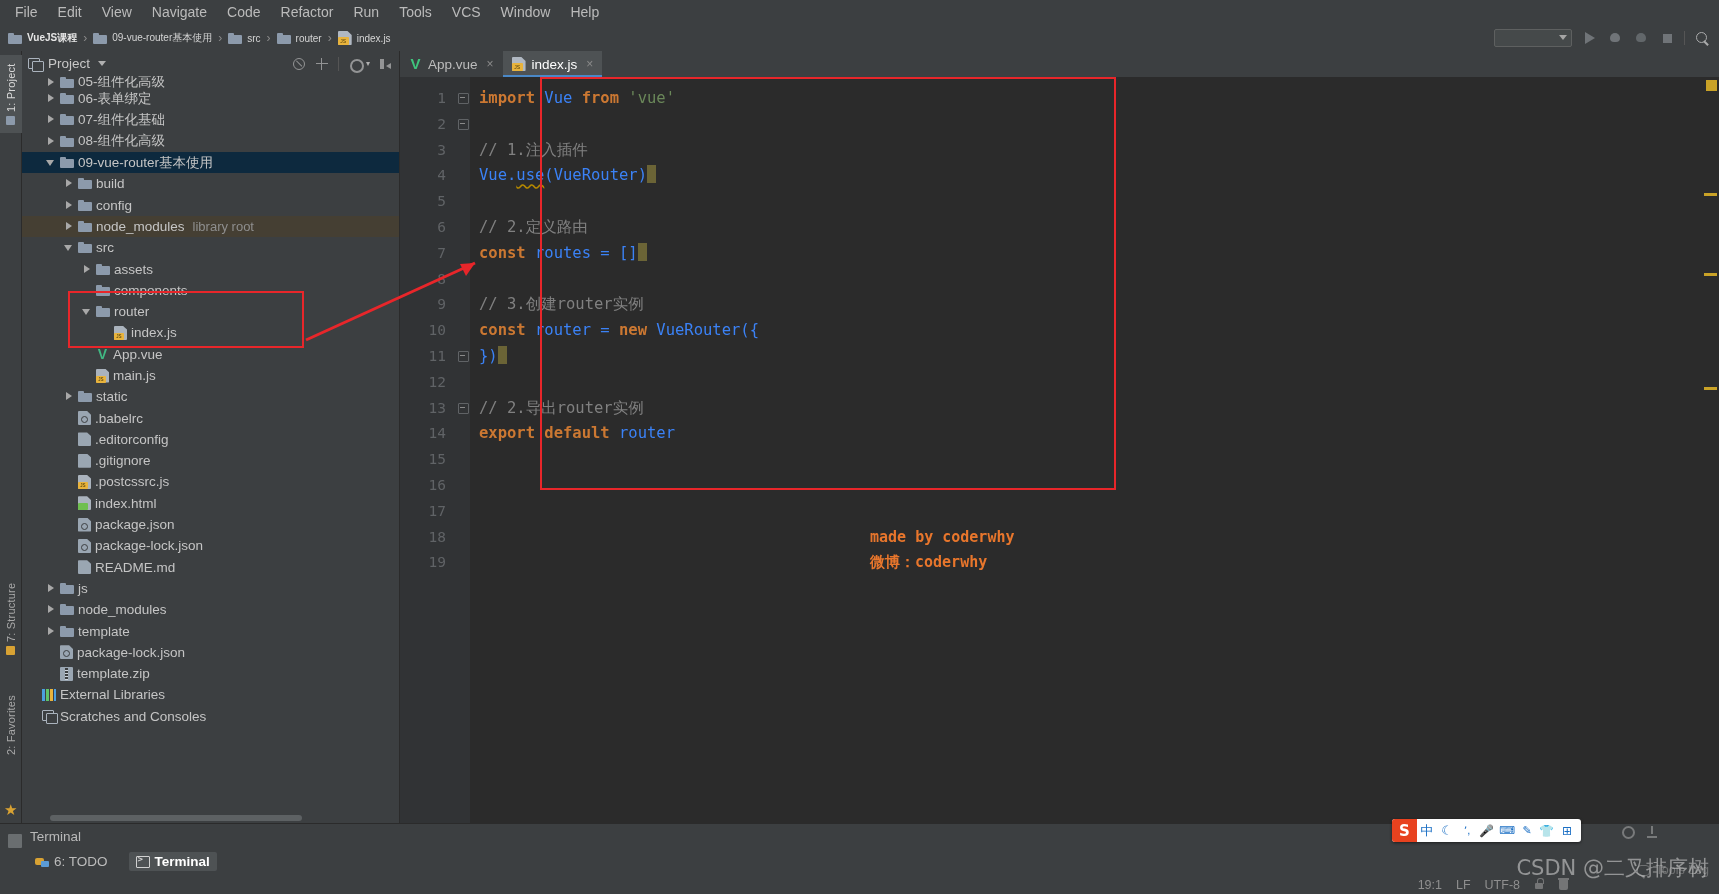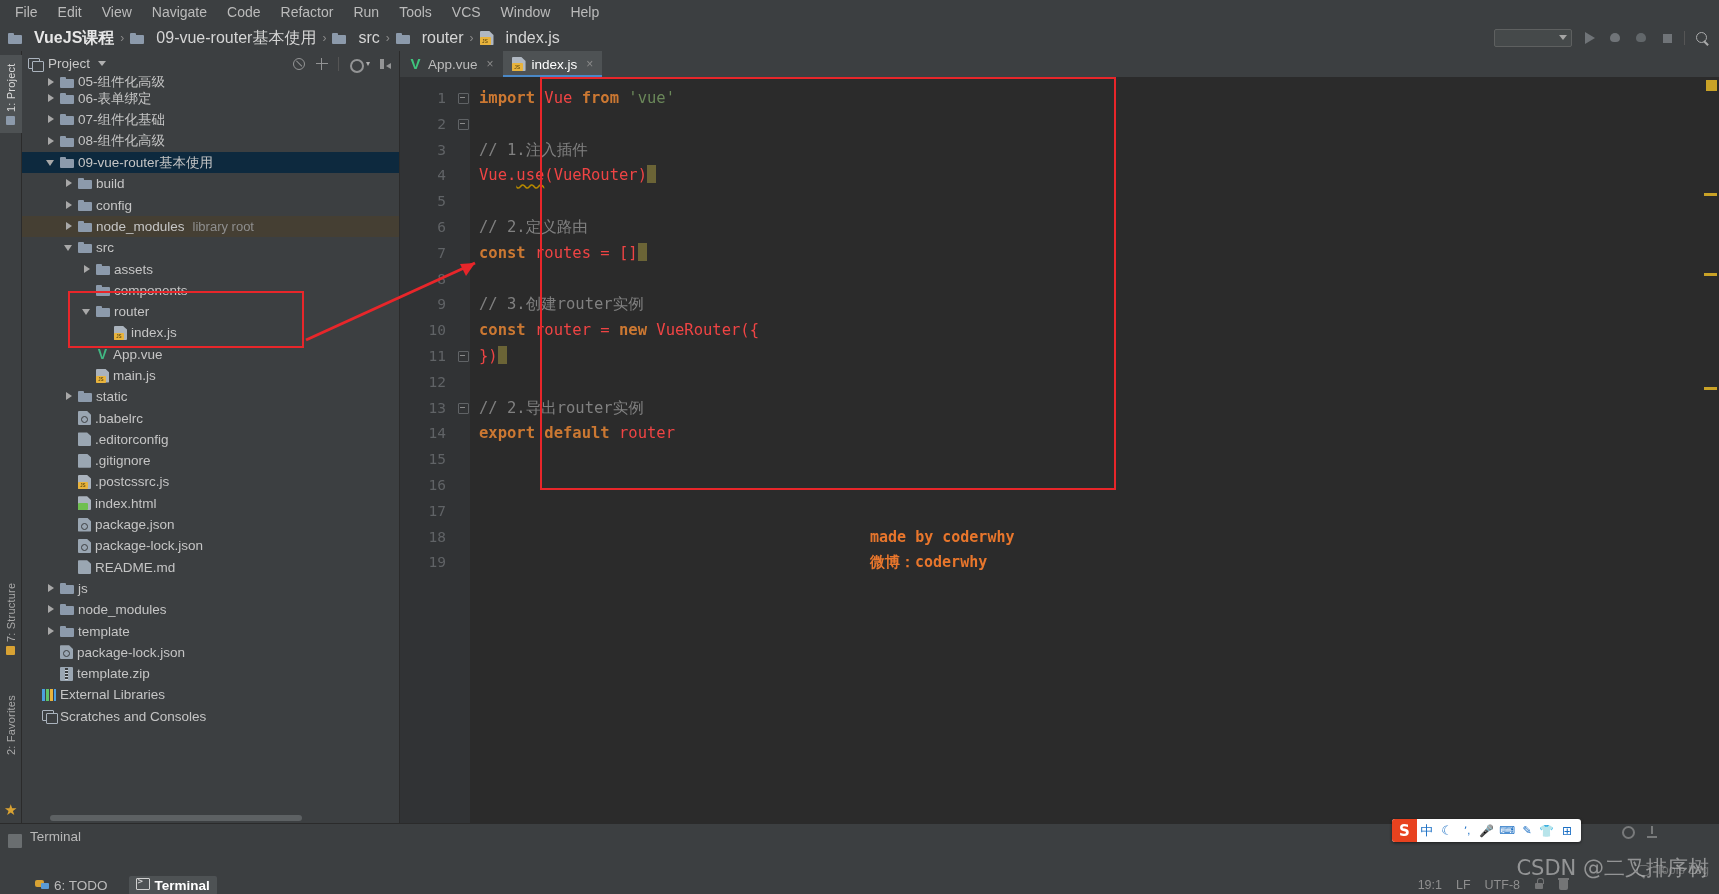--- a/index.html
+++ b/index.html
@@ -20,21 +20,21 @@
   }
   .menu-item {
     padding:2px 9px; font-size:14px; color:#bbbbbb; line-height:20px; white-space:nowrap;
   }
 
   
   .navbar {
     height:26px; background:#3c3f41; display:flex; align-items:center;
     padding-left:8px; position:relative;
   }
-  .crumb { display:flex; align-items:center; gap:12px; font-size:16px; color:#d5d5d5; }
+  .crumb { display:flex; align-items:center; gap:5px; font-size:10px; color:#d5d5d5; }
   .crumb.bold .crumb-label { font-weight:bold; color:#e6e6e6; }
   .crumb-sep { color:#8a8a8a; margin:0 6px; font-size:12px; }
   .ico { display:inline-block; vertical-align:middle; }
   .folder-ico { width:14px; height:11px; position:relative; }
   .folder-ico:before {
     content:""; position:absolute; left:0; top:0; width:6px; height:3px;
     background:#8c9aab; border-radius:1px 1px 0 0;
   }
   .folder-ico:after {
     content:""; position:absolute; left:0; top:2px; width:14px; height:9px;
@@ -221,21 +221,21 @@
   }
   .code {
     flex:1 1 auto; background:#2b2b2b; padding-top:9px; position:relative;
     font-family:"DejaVu Sans Mono","Liberation Mono",monospace; font-size:15.5px;
     overflow:hidden;
   }
   .code .line { height:25.8px; line-height:25.8px; padding-left:9px; white-space:pre; }
   .kw { color:#cc7832; font-weight:bold; }
   .str { color:#6a8759; }
   .cmt { color:#808080; }
-  .pl { color:#ef4444; }
+  .pl { color:#3b82f6; }
   .use-underline { text-decoration:underline; text-decoration-style:wavy;
     text-decoration-color:#b58900; text-underline-offset:3px; }
   .caret-blk { display:inline-block; width:9px; height:18px; background:#6b6436;
     vertical-align:-3px; }
 
   .watermark-cw {
     position:absolute; left:400px; top:448px; color:#e8762c; font-size:15px;
     font-weight:bold; line-height:25px; z-index:12;
   }
 
@@ -256,22 +256,22 @@
   
   .terminal-bar {
     position:absolute; left:0; right:0; bottom:45px; height:26px; background:#3c3f41;
     display:flex; align-items:center; border-top:1px solid #2b2b2b;
   }
   .terminal-bar .t-label { margin-left:30px; font-size:13.5px; color:#b9b9b9; }
   .statusbar {
     position:absolute; left:0; right:0; bottom:0; height:45px; background:#3c3f41;
   }
   .tool-tabs { position:absolute; left:28px; top:3px; display:flex; align-items:center; gap:14px; }
-  .tool-tab { display:flex; align-items:flex-start; gap:5px; font-size:13.5px; color:#bbbbbb;
-    padding:2px 7px; border-radius:2px;margin-top:24px; }
+  .tool-tab { display:flex; align-items:center; gap:5px; font-size:13.5px; color:#bbbbbb;
+    padding:2px 7px; border-radius:2px; }
   .tool-tab.active { background:#4e5254; color:#ffffff; font-weight:bold; }
   .todo-ico { width:14px;height:12px;position:relative;}
   .todo-ico:before{content:"";position:absolute;left:0;top:2px;width:9px;height:7px;
     background:#d8a233;border-radius:2px;}
   .todo-ico:after{content:"";position:absolute;left:6px;top:5px;width:8px;height:6px;
     background:#5b9bd5;border-radius:1px;}
   .term-ico { width:14px;height:12px;position:relative;border:1px solid #d0d0d0;border-radius:1px;}
   .term-ico:before{content:">";position:absolute;left:1px;top:-3px;font-size:9px;color:#d0d0d0;
     font-family:"DejaVu Sans Mono",monospace;}
 

